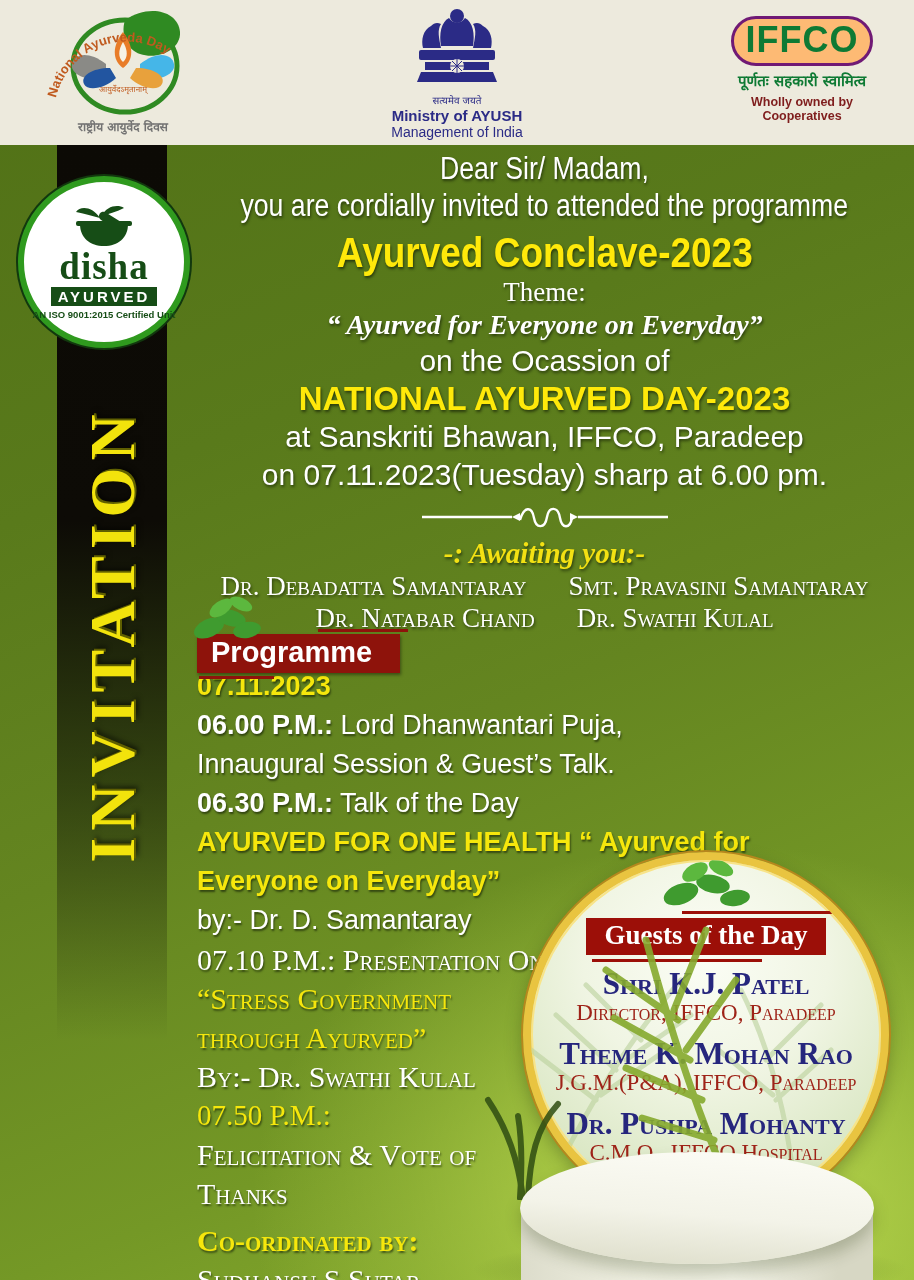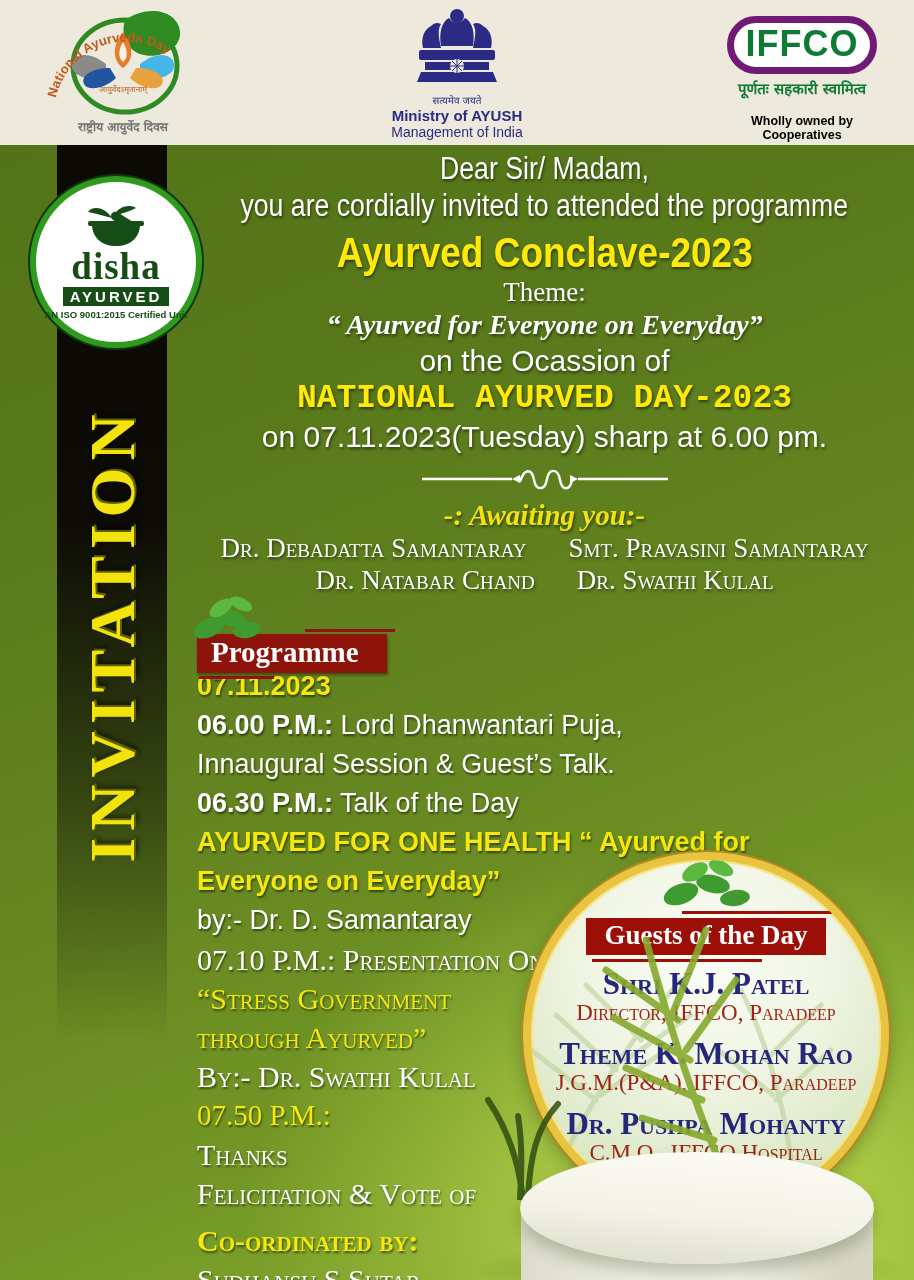--- a/index.html
+++ b/index.html
@@ -13,56 +13,56 @@
   }
   
   .header { position:absolute; left:0; top:0; width:914px; height:145px; background:#edeadd; z-index:30; }
   .nad-logo { position:absolute; left:28px; top:2px; width:190px; height:142px; text-align:center; }
   .nad-caption { font-family:"DejaVu Sans", sans-serif; font-size:12px; font-weight:bold; color:#737373; margin-top:-6px; }
   .ayush-logo { position:absolute; left:50%; top:4px; transform:translateX(-50%); text-align:center; color:#2b2b86; width:260px; }
   .ayush-motto { font-family:"DejaVu Sans", sans-serif; font-size:10px; margin-top:1px; }
   .ayush-line1 { font-size:15px; font-weight:bold; }
   .ayush-line2 { font-size:14px; }
   .iffco-logo { position:absolute; right:22px; top:16px; width:180px; text-align:center; }
-  .iffco-ring { display:inline-block; border:7px solid #701a75; border-radius:30px; background:#ffffff; padding:0 12px 2px 12px; }
+  .iffco-ring { display:inline-block; border:3px solid #701a75; border-radius:30px; background:#fdba74; padding:0 12px 2px 12px; }
   .iffco-name { font-size:36px; font-weight:bold; color:#0e7a34; letter-spacing:1px; font-family:"Liberation Sans", sans-serif; }
   .iffco-hi { font-family:"DejaVu Sans", sans-serif; font-size:15px; font-weight:bold; color:#0e7a34; margin-top:4px; }
-  .iffco-en { font-size:12.5px; color:#000000; margin-top:16px; font-weight:bold; }
+  .iffco-en { font-size:12.5px; color:#7f1d1d; margin-top:5px; font-weight:bold; }
   
   .ribbon-strip { position:absolute; left:57px; top:145px; width:110px; height:895px; z-index:5;
     background:linear-gradient(180deg, #0c0a05 0%, #0d0b06 42%, rgba(24,30,8,0.62) 72%, rgba(24,30,8,0) 100%); }
   .ribbon-text { position:absolute; left:-170px; top:598px; width:565px; text-align:center; z-index:6;
     transform:rotate(-90deg); font-family:"Liberation Serif", serif; font-weight:bold; font-size:64px;
     letter-spacing:7px; color:#f2e30c; text-shadow:2px 2px 0 #5f5f00, 4px 4px 5px rgba(0,0,0,0.6); }
   
-  .disha { position:absolute; left:30px; top:176px; width:172px; height:172px; border-radius:50%;
+  .disha { position:absolute; left:18px; top:176px; width:172px; height:172px; border-radius:50%;
     background:#fff; border:6px solid #2f9a1e; box-shadow:0 0 0 2px #12380e; z-index:20;
     display:flex; flex-direction:column; align-items:center; justify-content:center; text-align:center; }
   .disha-name { font-family:"Liberation Serif", serif; font-weight:bold; font-size:37px; color:#164d16; line-height:0.9; letter-spacing:1px; }
   .disha-bar { background:#164d16; color:#fff; font-weight:bold; font-size:15px; letter-spacing:3px; padding:1px 7px; margin-top:3px; font-family:"Liberation Sans", sans-serif; }
   .disha-cert { font-size:9.5px; font-weight:bold; color:#164d16; margin-top:3px; }
   
   .intro { position:absolute; left:175px; top:150px; width:739px; text-align:center; color:#fff; z-index:10; }
   .shadowed { text-shadow:1px 2px 3px rgba(15,25,5,0.65); }
   .cond { display:inline-block; transform:scaleX(0.86); transform-origin:center; white-space:nowrap; }
   .salutation, .invite-line { font-size:31px; line-height:37px; }
   .event-title { font-size:43px; line-height:50px; color:#ffe90a; font-weight:bold; margin-top:3px; }
   .theme-label { font-family:"Liberation Serif", serif; font-size:27px; line-height:31px; }
   .theme-title { font-family:"Liberation Serif", serif; font-weight:bold; font-size:29px; line-height:34px; }
   .theme-quote { font-family:"Liberation Serif", serif; font-weight:bold; font-style:italic; font-size:28px; line-height:34px; }
   .occasion-pre { font-size:30px; line-height:38px; }
-  .occasion-title { font-size:33px; line-height:38px; font-weight:bold; color:#ffe90a;font-family:Liberation Mono, monospace; }
+  .occasion-title { font-size:33px; line-height:38px; font-weight:bold; color:#ffe90a; }
   .venue, .datetime { font-size:30px; line-height:38px; }
   .divider { margin:8px auto 2px auto; }
   .awaiting-heading { font-family:"Liberation Serif", serif; font-weight:bold; font-style:italic; font-size:29px; color:#f3e113; line-height:34px; }
   .names-row { display:flex; justify-content:center; gap:42px; font-family:"Liberation Serif", serif; font-variant:small-caps; font-size:27px; line-height:32px; }
   
   .prog-badge-wrap { position:absolute; left:197px; top:634px; z-index:12; }
   .prog-badge { position:relative; display:inline-block; background:#8e130b; color:#fff; padding:2px 28px 4px 14px;
-    font-family:Liberation Serif, serif; font-weight:bold; font-size:29px; box-shadow:1px 2px 3px rgba(0,0,0,0.4); }
+    font-family:Liberation Sans, sans-serif; font-weight:bold; font-size:29px; box-shadow:1px 2px 3px rgba(0,0,0,0.4); }
   .prog-badge::before { content:""; position:absolute; right:-8px; top:-5px; width:90px; height:3px; background:#8e130b; }
   .prog-badge::after { content:""; position:absolute; left:2px; bottom:-6px; width:75px; height:3px; background:#8e130b; }
   .prog-sprig { position:absolute; left:-12px; top:-42px; z-index:13; }
   .prog-list { position:absolute; left:197px; top:672px; width:470px; z-index:11; color:#fff; font-size:27px; }
   .prog-list > div { margin-bottom:10px; line-height:29px; white-space:nowrap; }
   .t { font-weight:bold; }
   .yel { color:#f6e70c; }
   .sans-b { font-weight:bold; }
   .scaps { font-family:"Liberation Serif", serif; font-variant:small-caps; font-size:30px; }
   .serif { font-family:"Liberation Serif", serif; font-size:29px; }
@@ -174,20 +174,21 @@
   </div>
 
   <div class="intro">
     <div class="salutation shadowed"><span class="cond">Dear Sir/ Madam,</span></div>
     <div class="invite-line shadowed"><span class="cond">you are cordially invited to attended the programme</span></div>
     <div class="event-title shadowed"><span class="cond">Ayurved Conclave-2023</span></div>
     <div class="theme-label shadowed">Theme:</div>
     <div class="theme-quote shadowed">“ Ayurved for Everyone on Everyday”</div>
     <div class="occasion-pre shadowed">on the Ocassion of</div>
     <div class="occasion-title shadowed">NATIONAL AYURVED DAY-2023</div>
+    <div class="venue shadowed">at Sanskriti Bhawan, IFFCO, Paradeep</div>
     <div class="datetime shadowed">on 07.11.2023(Tuesday) sharp at 6.00 pm.</div>
 
     <div class="divider">
       <svg width="250" height="28" viewBox="0 0 250 28" class="decor">
         <g stroke="#fff" stroke-width="2.4" fill="none">
           <line x1="2" y1="15" x2="92" y2="15"></line>
           <line x1="158" y1="15" x2="248" y2="15"></line>
           <path d="M100 18 c 4 -14 12 -14 14 -2 c 2 11 11 11 13 -1 c 2 -11 11 -11 13 1 c 2 11 10 11 12 0"></path>
         </g>
         <g fill="#fff">
@@ -229,22 +230,22 @@
     <div class="shadowed2">Innaugural Session &amp; Guest’s Talk.</div>
     <div class="shadowed2"><span class="t">06.30 P.M.:</span><span> Talk of the Day</span></div>
     <div class="yel sans-b shadowed2">AYURVED FOR ONE HEALTH “ Ayurved for</div>
     <div class="yel sans-b shadowed2">Everyone on Everyday”</div>
     <div class="shadowed2">by:- Dr. D. Samantaray</div>
     <div class="scaps shadowed2">07.10 P.M.: Presentation On</div>
     <div class="scaps yel shadowed2">“Stress Government</div>
     <div class="scaps yel shadowed2">through Ayurved”</div>
     <div class="scaps shadowed2">By:- Dr. Swathi Kulal</div>
     <div class="serif yel shadowed2">07.50 P.M.:</div>
+    <div class="scaps shadowed2">Felicitation &amp; Vote of</div>
     <div class="scaps shadowed2">Thanks</div>
-    <div class="scaps shadowed2">Felicitation &amp; Vote of</div>
     <div class="scaps yel sans-b gap-top shadowed2">Co-ordinated by:</div>
     <div class="scaps shadowed2">Sudhansu S Sutar</div>
   </div>
 
   <svg class="frond-bright decor" style="left:586px; top:900px;" width="180" height="330" viewBox="0 0 180 330">
     <g stroke="#86aa2e" stroke-width="7" stroke-linecap="round" opacity="0.9">
       <path d="M160 320 C 120 240 90 150 60 40" fill="none"></path>
       <line x1="92" y1="120" x2="20" y2="70"></line>
       <line x1="104" y1="160" x2="28" y2="118"></line>
       <line x1="116" y1="200" x2="40" y2="168"></line>

